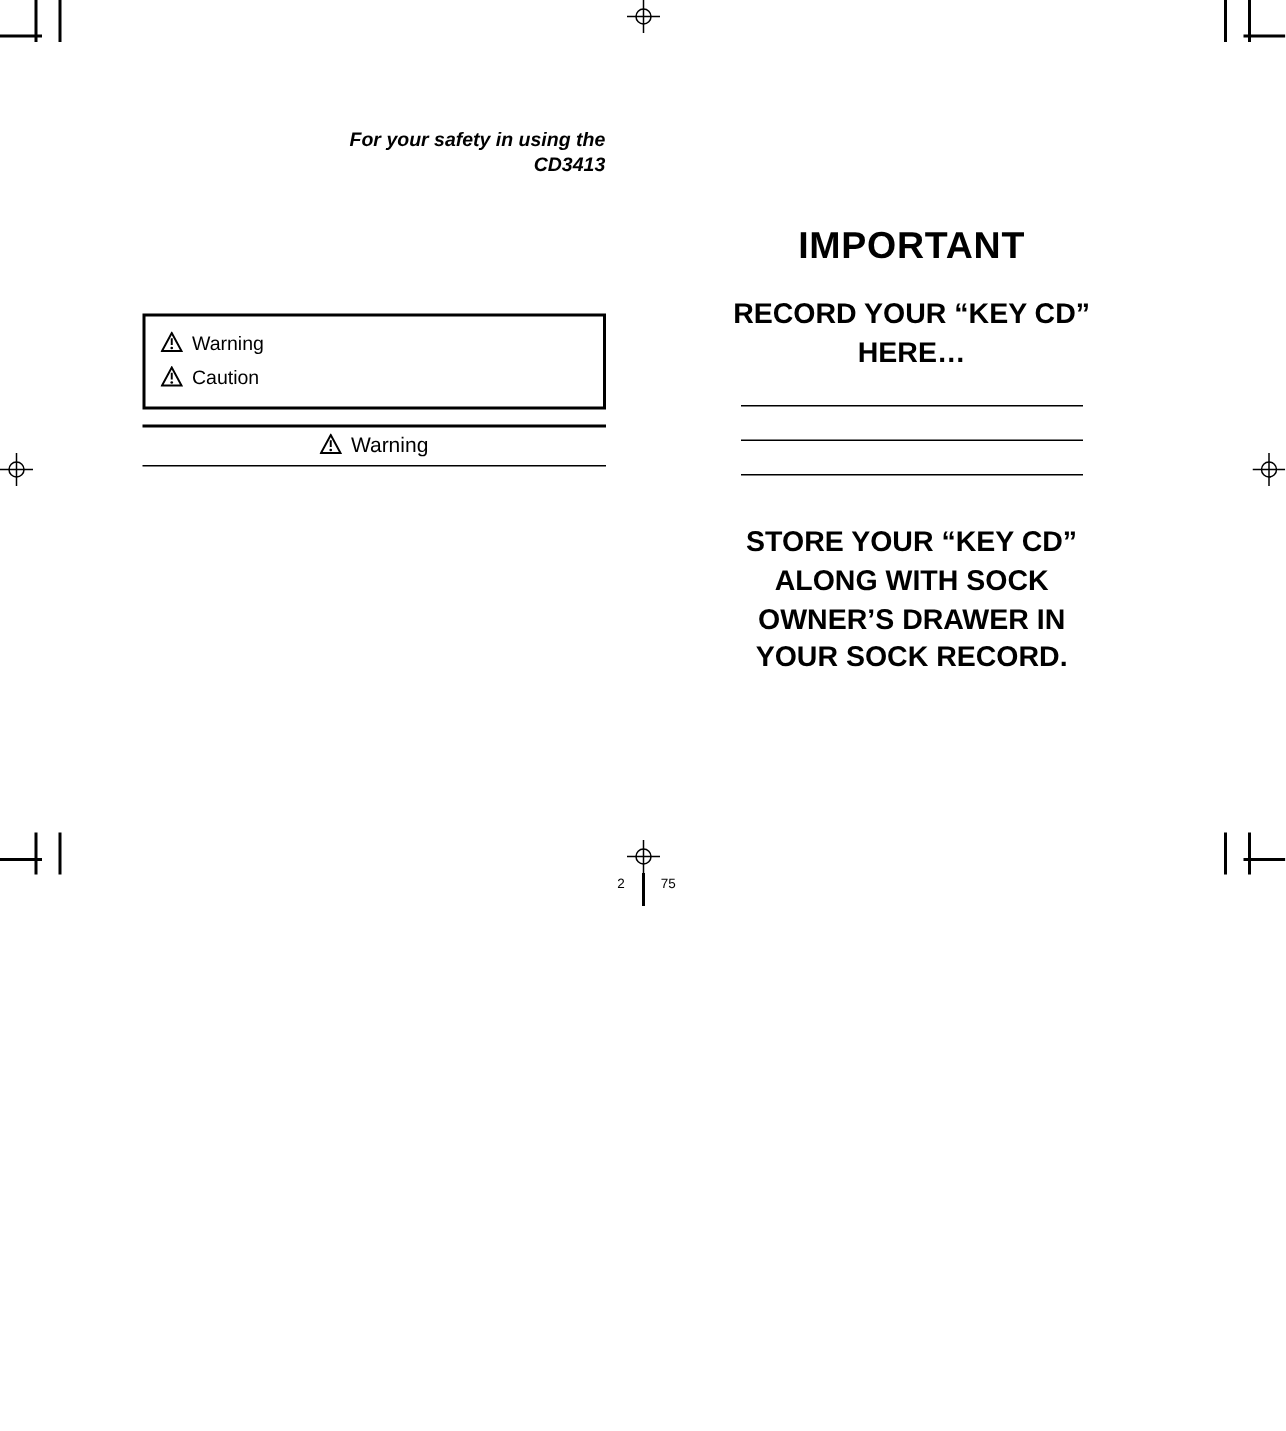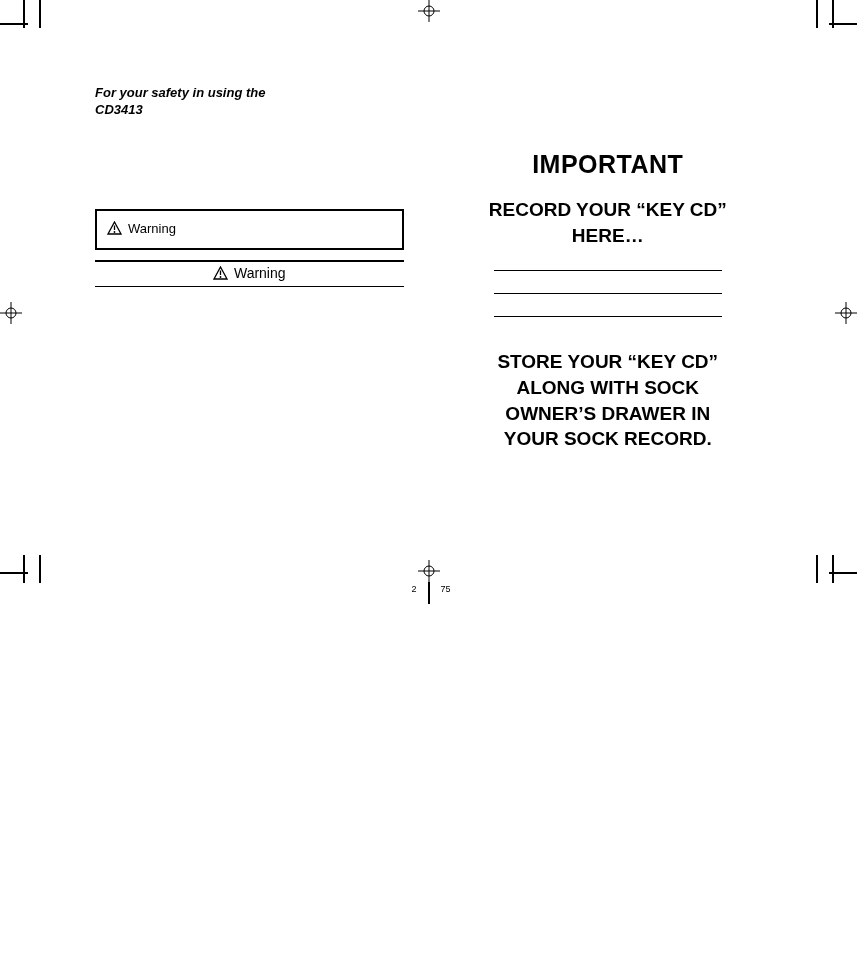--- a/index.html
+++ b/index.html
@@ -74,21 +74,21 @@
     background: #000;
   }
   .leaf-left  .gutter-mark { right: -1px; }
   .leaf-right .gutter-mark { left: -1px; }
 
   
   .safety-heading {
     font-size: 13px;
     font-weight: bold;
     font-style: italic;
-    text-align: left;
+    text-align: right;
     line-height: 1.3;
     margin: 0 0 90px 0;
   }
   .warn-box {
     border: 2px solid #000;
     padding: 6px 10px 8px 10px;
     margin-bottom: 10px;
   }
   .warn-line {
     display: flex;
@@ -207,20 +207,30 @@
         <div class="warn-line">
           <span class="tri-icon">
             <svg width="15" height="14" viewBox="0 0 15 14">
               <polygon points="7.5,1 14,13 1,13" fill="none" stroke="#000" stroke-width="1.3"></polygon>
               <line x1="7.5" y1="4.5" x2="7.5" y2="9" stroke="#000" stroke-width="1.3"></line>
               <circle cx="7.5" cy="11" r="0.9" fill="#000"></circle>
             </svg>
           </span>
           <span>Warning</span>
         </div>
+        <div class="warn-line">
+          <span class="tri-icon">
+            <svg width="15" height="14" viewBox="0 0 15 14">
+              <polygon points="7.5,1 14,13 1,13" fill="none" stroke="#000" stroke-width="1.3"></polygon>
+              <line x1="7.5" y1="4.5" x2="7.5" y2="9" stroke="#000" stroke-width="1.3"></line>
+              <circle cx="7.5" cy="11" r="0.9" fill="#000"></circle>
+            </svg>
+          </span>
+          <span>Caution</span>
+        </div>
       </div>
 
       <div class="divider-bar">
         <span class="divider-inner">
           <span class="tri-icon">
             <svg width="15" height="14" viewBox="0 0 15 14">
               <polygon points="7.5,1 14,13 1,13" fill="none" stroke="#000" stroke-width="1.3"></polygon>
               <line x1="7.5" y1="4.5" x2="7.5" y2="9" stroke="#000" stroke-width="1.3"></line>
               <circle cx="7.5" cy="11" r="0.9" fill="#000"></circle>
             </svg>

